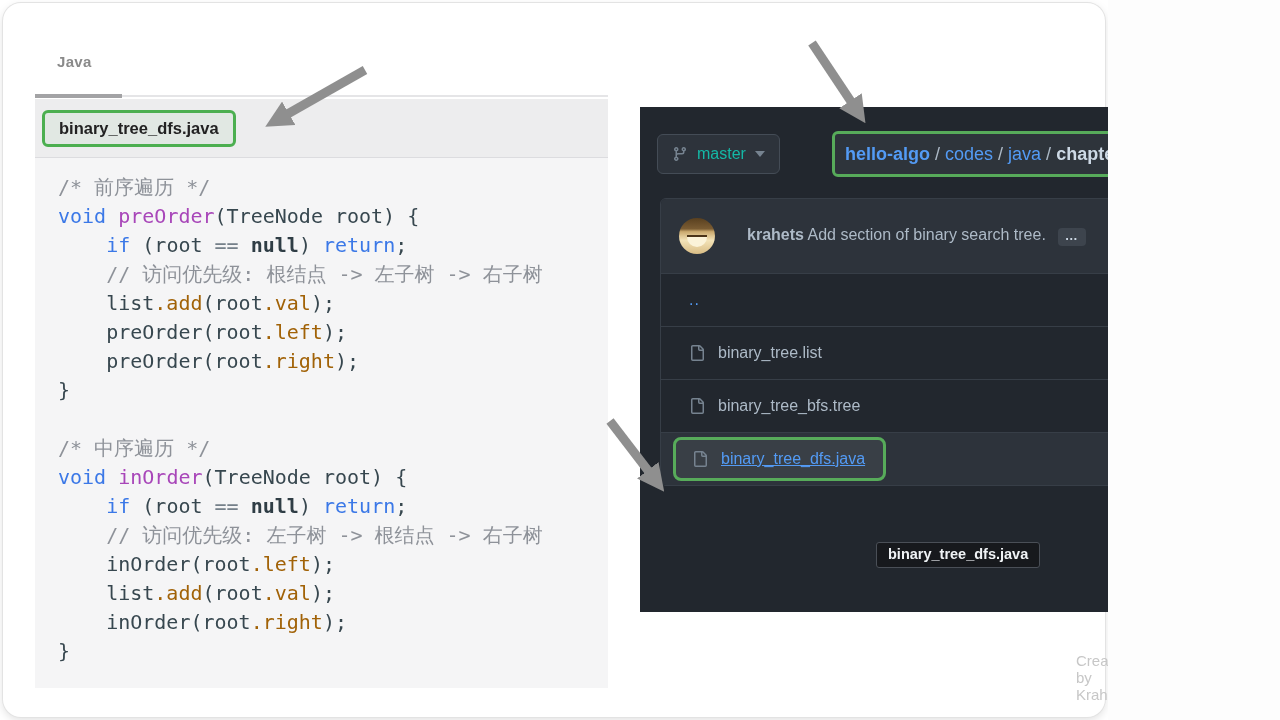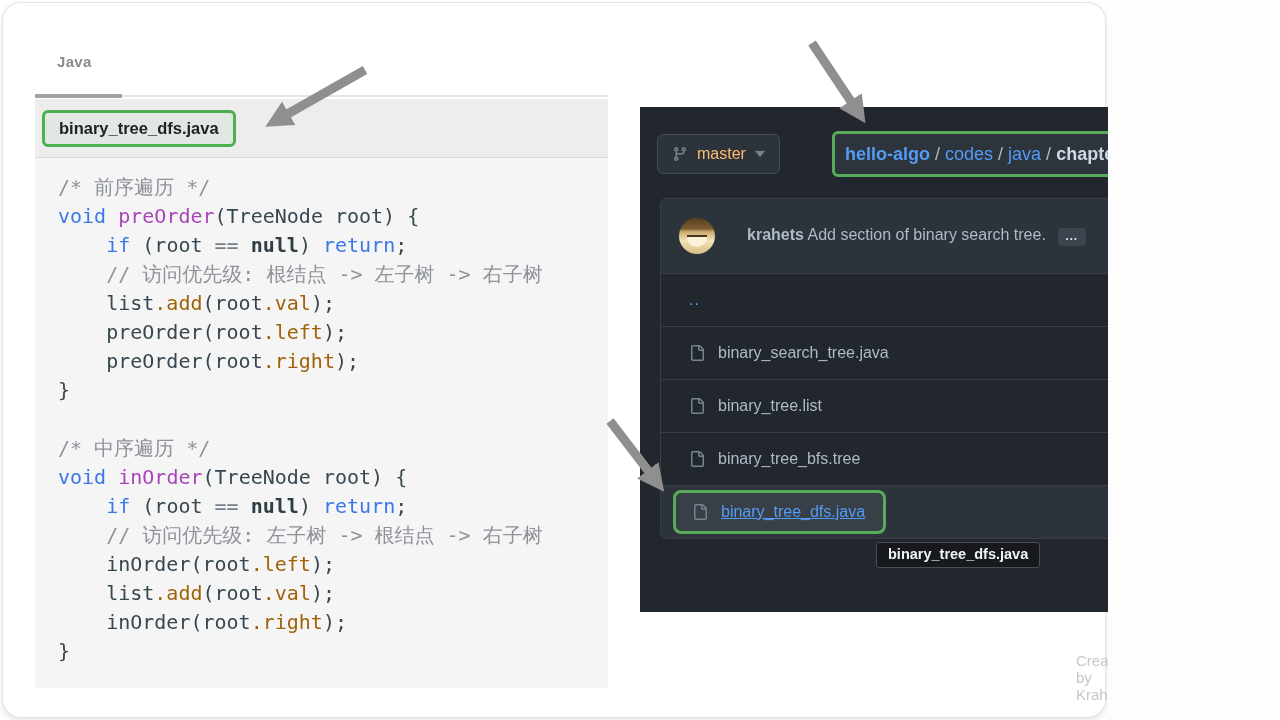--- a/index.html
+++ b/index.html
@@ -21,21 +21,21 @@
   .tk-nf{color:#a846b9;}
   .tk-c{color:#8e9299;}
   .tk-o{color:#75808a;}
   .tk-kc{font-weight:700;color:#2f3d45;}
   .tk-na{color:#a16207;}
 
   
   .gh-panel{position:absolute;left:640px;top:107px;width:620px;height:505px;background:#22272e;color:#adbac7;}
   .branch-btn{position:absolute;left:17px;top:27px;height:40px;padding:0 14px;display:flex;align-items:center;gap:9px;
               background:#2d333b;border:1px solid #444c56;border-radius:6px;box-sizing:border-box;
-              font-size:16px;color:#fdba74;cursor:pointer;}
+              font-size:16px;color:#14b8a6;cursor:pointer;}
   .caret-down{width:0;height:0;border-left:5px solid transparent;border-right:5px solid transparent;border-top:6px solid #768390;}
   .breadcrumb-box{position:absolute;left:192px;top:24px;height:46px;width:418px;box-sizing:border-box;
                   border:3px solid #57ab5a;border-radius:6px;background:rgba(173,186,199,.09);
                   display:flex;align-items:center;padding:0 10px;font-size:18px;white-space:pre;}
   .bc-link-bold{color:#539bf5;font-weight:700;}
   .bc-link{color:#539bf5;}
   .bc-bold{color:#cdd9e5;font-weight:700;}
   .bc-sep{color:#adbac7;}
   .trailing-slash{position:absolute;left:613px;top:35px;font-size:17.5px;color:#adbac7;}
 
@@ -127,30 +127,20 @@
           <div class="file-row">
             <span class="parent-link">..</span>
           </div>
           <div class="file-row">
             <div class="row-inner">
               <span class="file-icon">
                 <svg width="16" height="16" viewBox="0 0 16 16" fill="#768390">
                   <path d="M2 1.75C2 .784 2.784 0 3.75 0h6.586c.464 0 .909.184 1.237.513l2.914 2.914c.329.328.513.773.513 1.237v9.586A1.75 1.75 0 0 1 13.25 16h-9.5A1.75 1.75 0 0 1 2 14.25Zm1.75-.25a.25.25 0 0 0-.25.25v12.5c0 .138.112.25.25.25h9.5a.25.25 0 0 0 .25-.25V6h-2.75A1.75 1.75 0 0 1 9 4.25V1.5Zm6.75.062V4.25c0 .138.112.25.25.25h2.688l-.011-.013-2.914-2.914-.013-.011Z"></path>
                 </svg>
               </span>
-              <span class="file-name">binary_search_tree.java</span>
-            </div>
-          </div>
-          <div class="file-row">
-            <div class="row-inner">
-              <span class="file-icon">
-                <svg width="16" height="16" viewBox="0 0 16 16" fill="#768390">
-                  <path d="M2 1.75C2 .784 2.784 0 3.75 0h6.586c.464 0 .909.184 1.237.513l2.914 2.914c.329.328.513.773.513 1.237v9.586A1.75 1.75 0 0 1 13.25 16h-9.5A1.75 1.75 0 0 1 2 14.25Zm1.75-.25a.25.25 0 0 0-.25.25v12.5c0 .138.112.25.25.25h9.5a.25.25 0 0 0 .25-.25V6h-2.75A1.75 1.75 0 0 1 9 4.25V1.5Zm6.75.062V4.25c0 .138.112.25.25.25h2.688l-.011-.013-2.914-2.914-.013-.011Z"></path>
-                </svg>
-              </span>
               <span class="file-name">binary_tree.list</span>
             </div>
           </div>
           <div class="file-row">
             <div class="row-inner">
               <span class="file-icon">
                 <svg width="16" height="16" viewBox="0 0 16 16" fill="#768390">
                   <path d="M2 1.75C2 .784 2.784 0 3.75 0h6.586c.464 0 .909.184 1.237.513l2.914 2.914c.329.328.513.773.513 1.237v9.586A1.75 1.75 0 0 1 13.25 16h-9.5A1.75 1.75 0 0 1 2 14.25Zm1.75-.25a.25.25 0 0 0-.25.25v12.5c0 .138.112.25.25.25h9.5a.25.25 0 0 0 .25-.25V6h-2.75A1.75 1.75 0 0 1 9 4.25V1.5Zm6.75.062V4.25c0 .138.112.25.25.25h2.688l-.011-.013-2.914-2.914-.013-.011Z"></path>
                 </svg>
               </span>

